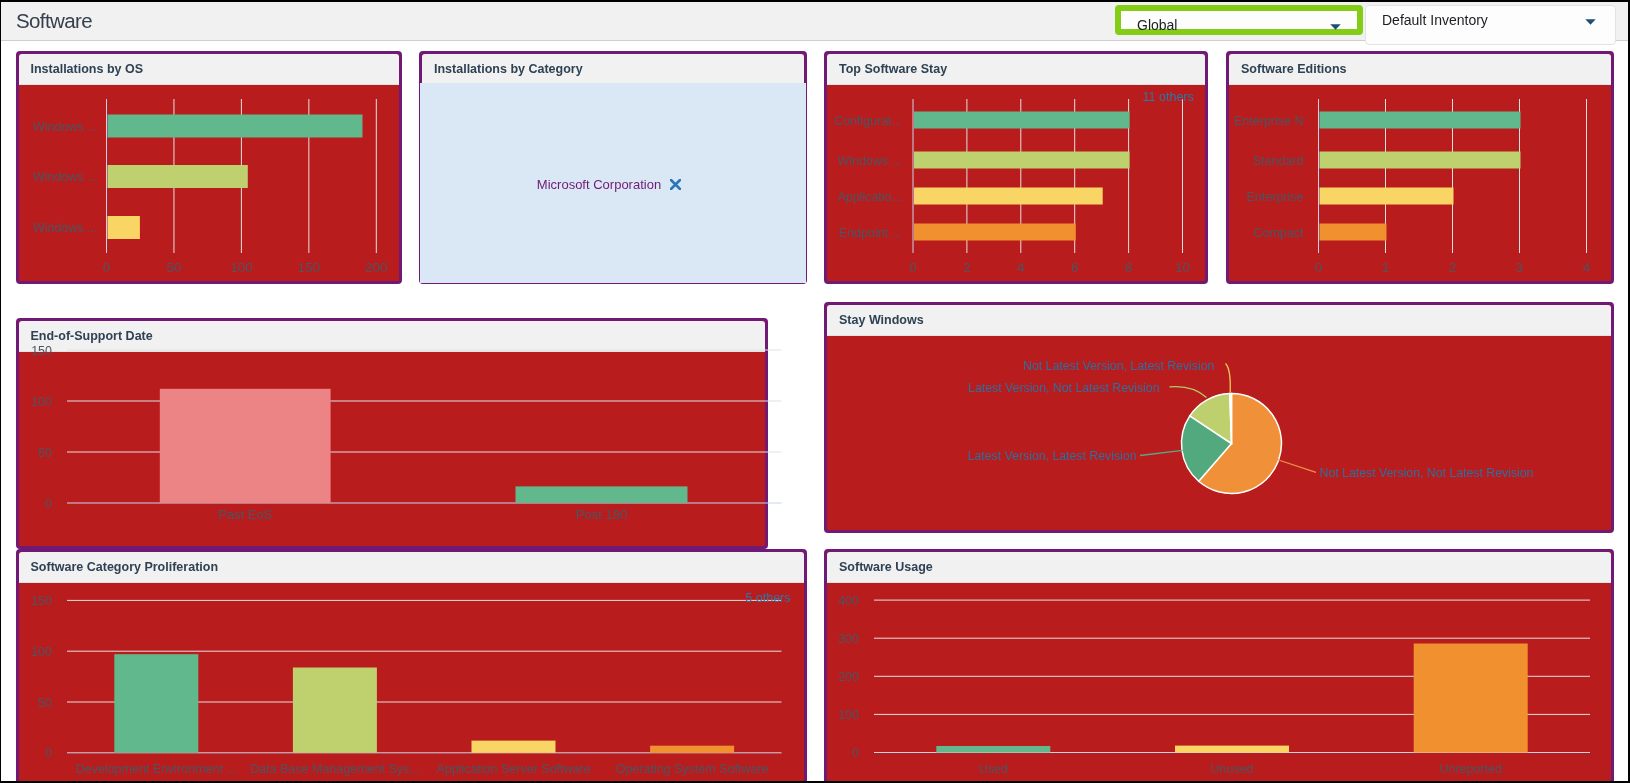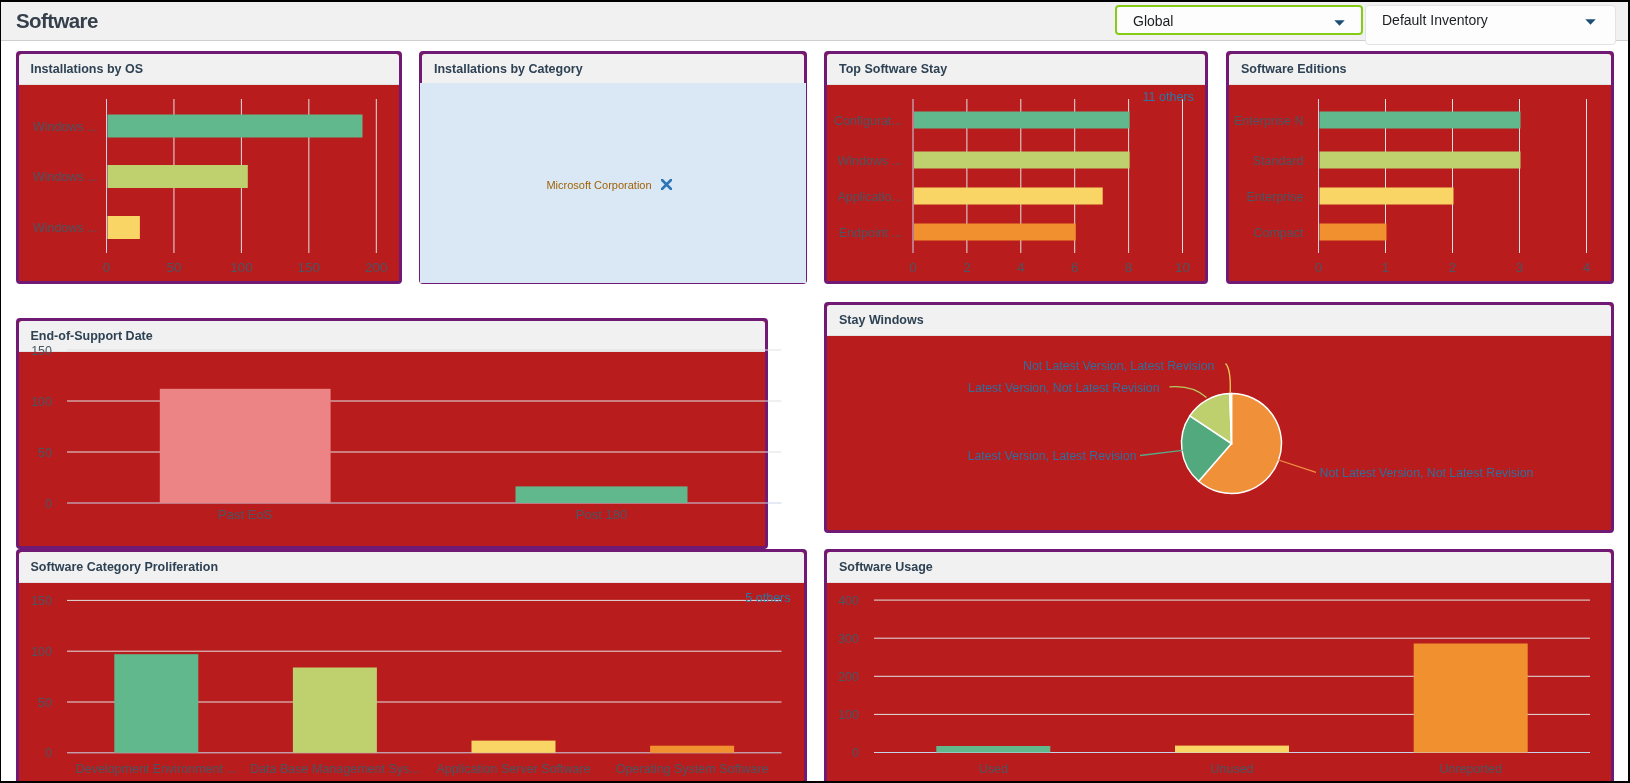--- a/index.html
+++ b/index.html
@@ -3,22 +3,22 @@
 *{margin:0;padding:0;box-sizing:border-box}
 html,body{width:1630px;height:783px;overflow:hidden;background:#fff;
 font-family:"Liberation Sans",sans-serif;position:relative}
 .panel{position:absolute;background:#b91c1c;border:3px solid #701a75;border-radius:4px}
 .phead{height:31px;background:#f1f1f1;border-bottom:1px solid #e2e2e2;
 border-radius:3px 3px 0 0;line-height:31px;padding-left:12px;
 font-size:12.5px;font-weight:700;color:#2e4254}
 </style></head><body>
 
 <div style="position:absolute;left:0;top:0;width:1630px;height:41px;background:#f1f1f1;border-bottom:1px solid #cfcfcf"></div>
-<div style="position:absolute;left:16px;top:9px;font-size:20.5px;font-weight:700;color:#36404c;letter-spacing:-0.6px">Software</div>
-<div style="position:absolute;left:1115px;top:5px;width:248px;height:30px;background:#fdfdfd;border:2px solid #84cc16;border-radius:4px;font-size:14px;color:#1b1d21;line-height:28px;padding-left:16px">Global<svg style="position:absolute;right:16px;top:12.6px" width="11" height="6" viewBox="0 0 11 6">
+<div style="position:absolute;left:16px;top:9px;font-size:20.5px;font-weight:400;color:#36404c;letter-spacing:-0.6px">Software</div>
+<div style="position:absolute;left:1115px;top:5px;width:248px;height:30px;background:#fdfdfd;border:6px solid #84cc16;border-radius:4px;font-size:14px;color:#1b1d21;line-height:28px;padding-left:16px">Global<svg style="position:absolute;right:16px;top:12.6px" width="11" height="6" viewBox="0 0 11 6">
       <path d="M0.3 0.3 L10.7 0.3 L5.5 5.7 Z" fill="#1d4f76"></path>
     </svg></div>
 <div style="position:absolute;left:1365px;top:5px;width:251px;height:40px;background:#fdfdfd;border:1px solid #e3e3e3;border-radius:4px;font-size:14px;color:#1b1d21;line-height:28px;padding-left:16px">Default Inventory<svg style="position:absolute;right:19px;top:12.6px" width="11" height="6" viewBox="0 0 11 6">
       <path d="M0.3 0.3 L10.7 0.3 L5.5 5.7 Z" fill="#1d4f76"></path>
     </svg></div>
 <div class="panel" style="left:15.5px;top:51px;width:386.5px;height:233px">
     <div class="phead">Installations by OS</div>
   </div>
 <div class="panel" style="left:419px;top:51px;width:388px;height:233px">
     <div class="phead">Installations by Category</div>
@@ -35,21 +35,21 @@
 <div class="panel" style="left:824px;top:302px;width:790px;height:231px">
     <div class="phead">Stay Windows</div>
   </div>
 <div class="panel" style="left:15.5px;top:549px;width:791.5px;height:236px">
     <div class="phead">Software Category Proliferation</div>
   </div>
 <div class="panel" style="left:824px;top:549px;width:790px;height:236px">
     <div class="phead">Software Usage</div>
   </div>
 <div style="position:absolute;left:420px;top:83px;width:386px;height:200px;background:#d9e8f4;display:flex;align-items:center;justify-content:center;padding-right:8px;padding-top:3px">
-    <span style="font-size:11px;color:#a16207">Microsoft Corporation</span>
+    <span style="font-size:13px;color:#701a75">Microsoft Corporation</span>
     <svg style="margin-left:9px" width="11" height="11" viewBox="0 0 11 11">
       <path d="M1 1 L10 10 M10 1 L1 10" stroke="#2a76b9" stroke-width="2.6" stroke-linecap="round"></path>
     </svg>
   </div>
 <svg style="position:absolute;left:16.5px;top:83px" width="385" height="200" viewBox="16.5 83 385 200">
     <line x1="106.0" y1="99" x2="106.0" y2="253" stroke="#c9d4ec" stroke-width="1"></line>
     <text x="106.0" y="271.5" text-anchor="middle" font-size="13.5" fill="#4a5663" font-weight="400" font-family="Liberation Sans, sans-serif">0</text>
     <line x1="173.45" y1="99" x2="173.45" y2="253" stroke="#e1e1e1" stroke-width="1"></line>
     <text x="173.45" y="271.5" text-anchor="middle" font-size="13.5" fill="#4a5663" font-weight="400" font-family="Liberation Sans, sans-serif">50</text>
     <line x1="240.9" y1="99" x2="240.9" y2="253" stroke="#e1e1e1" stroke-width="1"></line>

